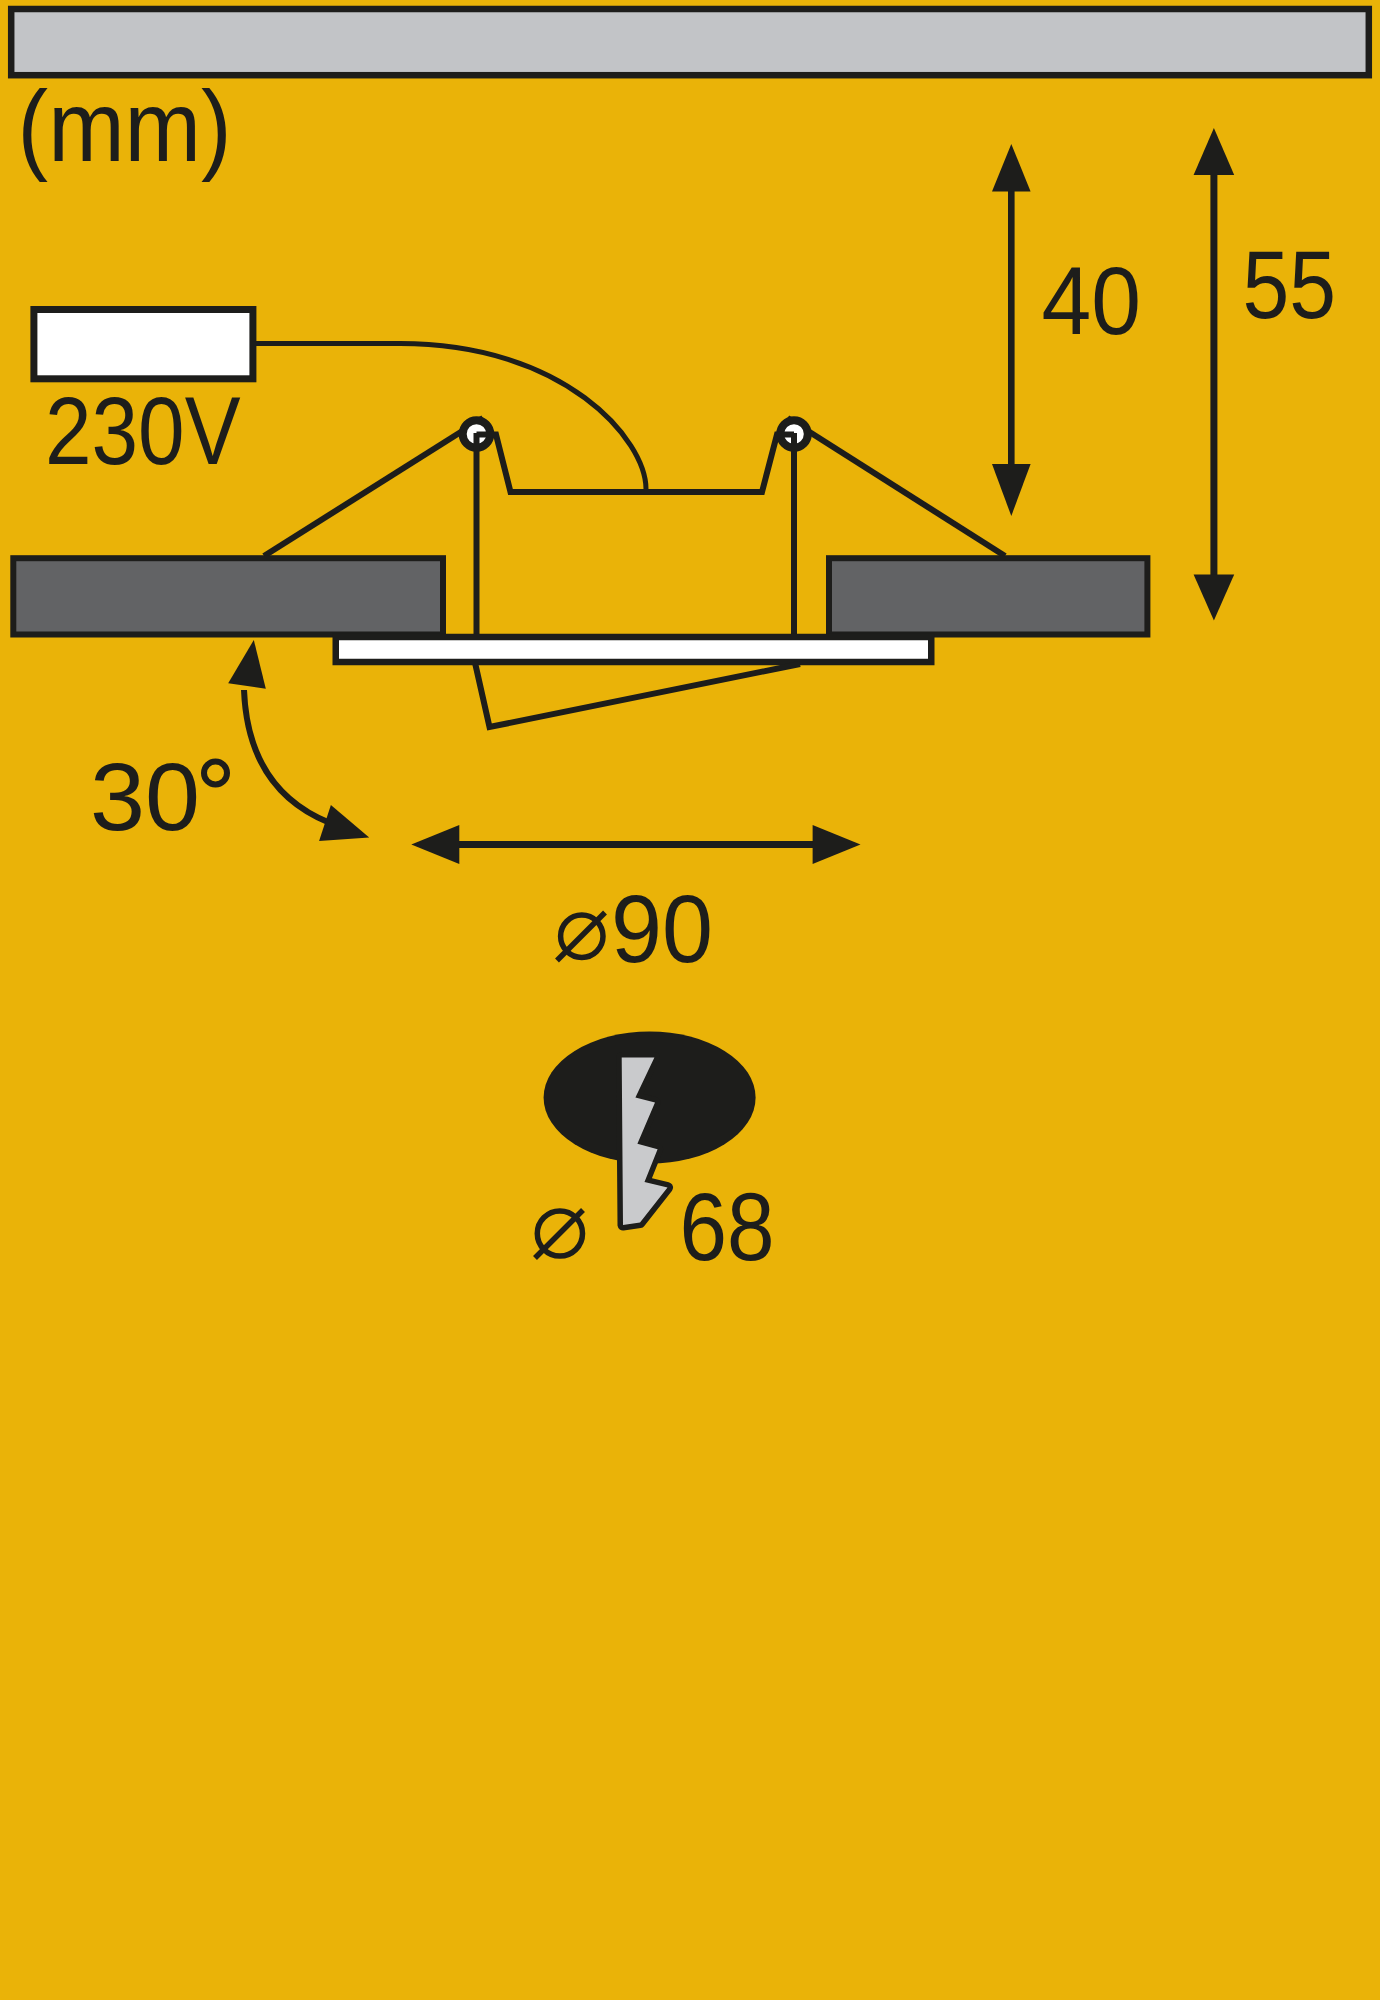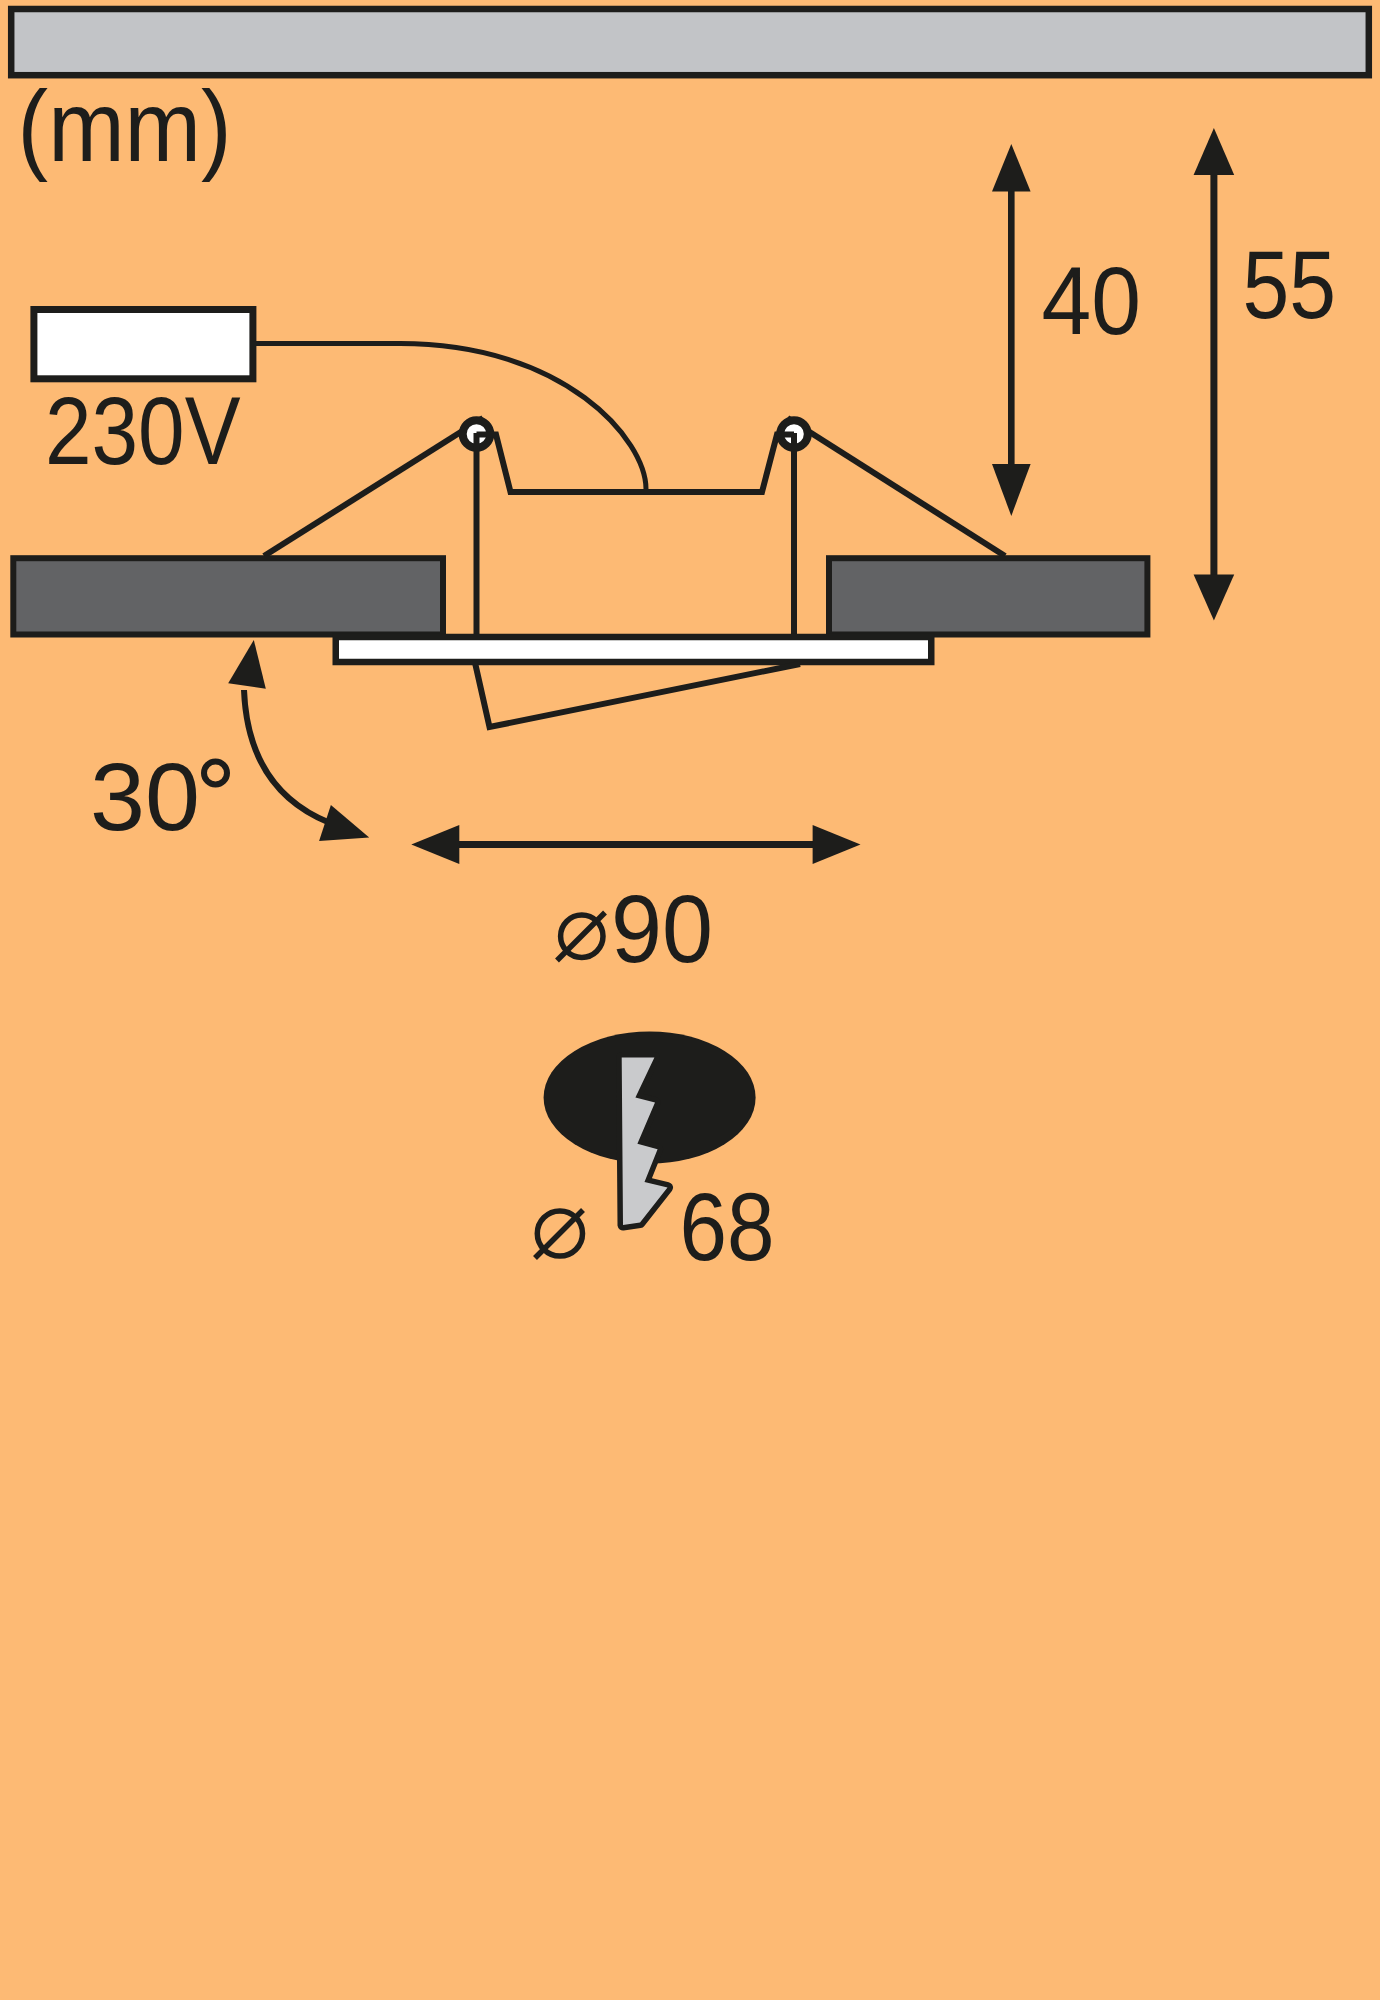--- a/index.html
+++ b/index.html
@@ -1,16 +1,16 @@
 <!DOCTYPE html>
 <html><head>
 <meta charset="utf-8">
 <style>
   html,body{margin:0;padding:0;background:#ffffff;}
-  #page{position:relative;width:1380px;height:2000px;background:#fdba74;overflow:hidden;}
+  #page{position:relative;width:1380px;height:2000px;background:#eab308;overflow:hidden;}
   text{font-family:"Liberation Sans",sans-serif;fill:#1d1d1b;}
 </style>
 </head>
 <body>
 <div id="page">
 <svg width="1380" height="2000" viewBox="0 0 1380 2000" xmlns="http://www.w3.org/2000/svg">
 
   <rect x="11.2" y="9" width="1357.6" height="66.2" fill="#c2c4c7" stroke="#1d1d1b" stroke-width="6.5"></rect>
 
   <text id="tmm" x="17.6" y="161" font-size="100" textLength="214" lengthAdjust="spacingAndGlyphs">(mm)</text>

